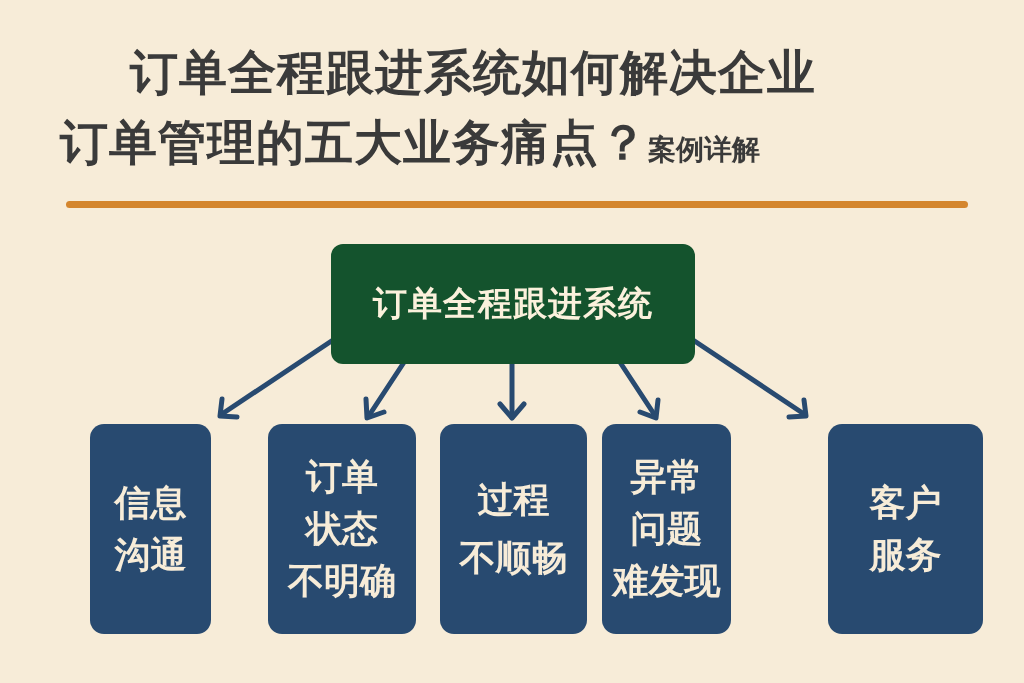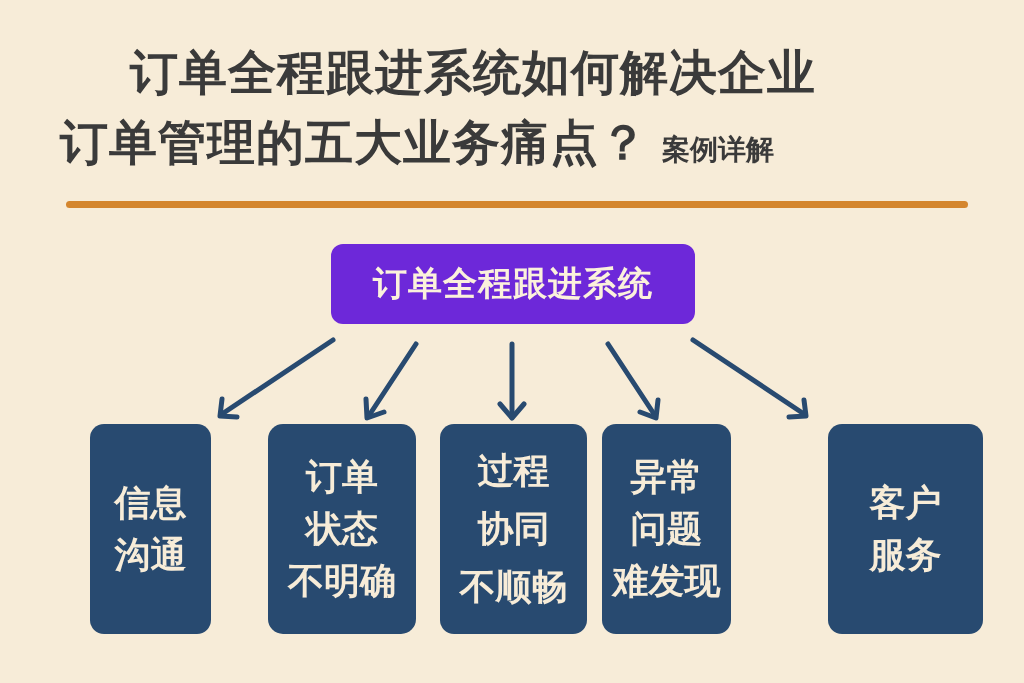--- a/index.html
+++ b/index.html
@@ -15,29 +15,29 @@
   }
   .title-line1 {
     position: absolute; left: 70px; top: 0; font-size: 48px; line-height: 64px;
     letter-spacing: 1px; white-space: nowrap;
   }
   .title-line2 {
     position: absolute; left: 0; top: 70px; font-size: 48px; line-height: 64px;
     letter-spacing: 1px; white-space: nowrap;
   }
   .subtitle {
-    font-size: 28px; margin-left: 14px; letter-spacing: 0;
+    font-size: 28px; letter-spacing: 0;
   }
   .divider {
     position: absolute; left: 66px; top: 201px; width: 902px; height: 7px;
     background: #d4862e; border-radius: 4px;
   }
   .root-node {
-    position: absolute; left: 331px; top: 244px; width: 364px; height: 80px;
-    background: #6d28d9; border-radius: 12px;
+    position: absolute; left: 331px; top: 244px; width: 364px; height: 120px;
+    background: #14532d; border-radius: 12px;
     display: flex; align-items: center; justify-content: center;
     color: #fbf1dc; font-size: 34px; font-weight: bold; letter-spacing: 1px;
   }
   svg.arrows { position: absolute; left: 0; top: 0; }
   .child-node {
     position: absolute; top: 424px; height: 210px;
     background: #284a70; border-radius: 14px;
     display: flex; flex-direction: column; align-items: center; justify-content: center;
     color: #f7ecd8; font-weight: bold; font-size: 36px; line-height: 52px;
   }
@@ -70,28 +70,27 @@
 </svg>
 
 <div class="root-node">
   <span>订单全程跟进系统</span>
 </div>
 
 <div class="child-node" style="left:90px; width:121px;">
   <span>信息</span>
   <span>沟通</span>
 </div>
-<div class="child-node" style="left:268px; width:148px;border-radius:15px;">
+<div class="child-node" style="left:268px; width:148px;">
   <span>订单</span>
   <span>状态</span>
   <span>不明确</span>
 </div>
 <div class="child-node" style="left:440px; width:147px;gap:6px;">
   <span>过程</span>
-  <span>协同</span>
   <span>不顺畅</span>
 </div>
 <div class="child-node" style="left:602px; width:129px;">
   <span>异常</span>
   <span>问题</span>
   <span>难发现</span>
 </div>
 <div class="child-node" style="left:788px; width:155px;margin-left:40px;">
   <span>客户</span>
   <span>服务</span>

